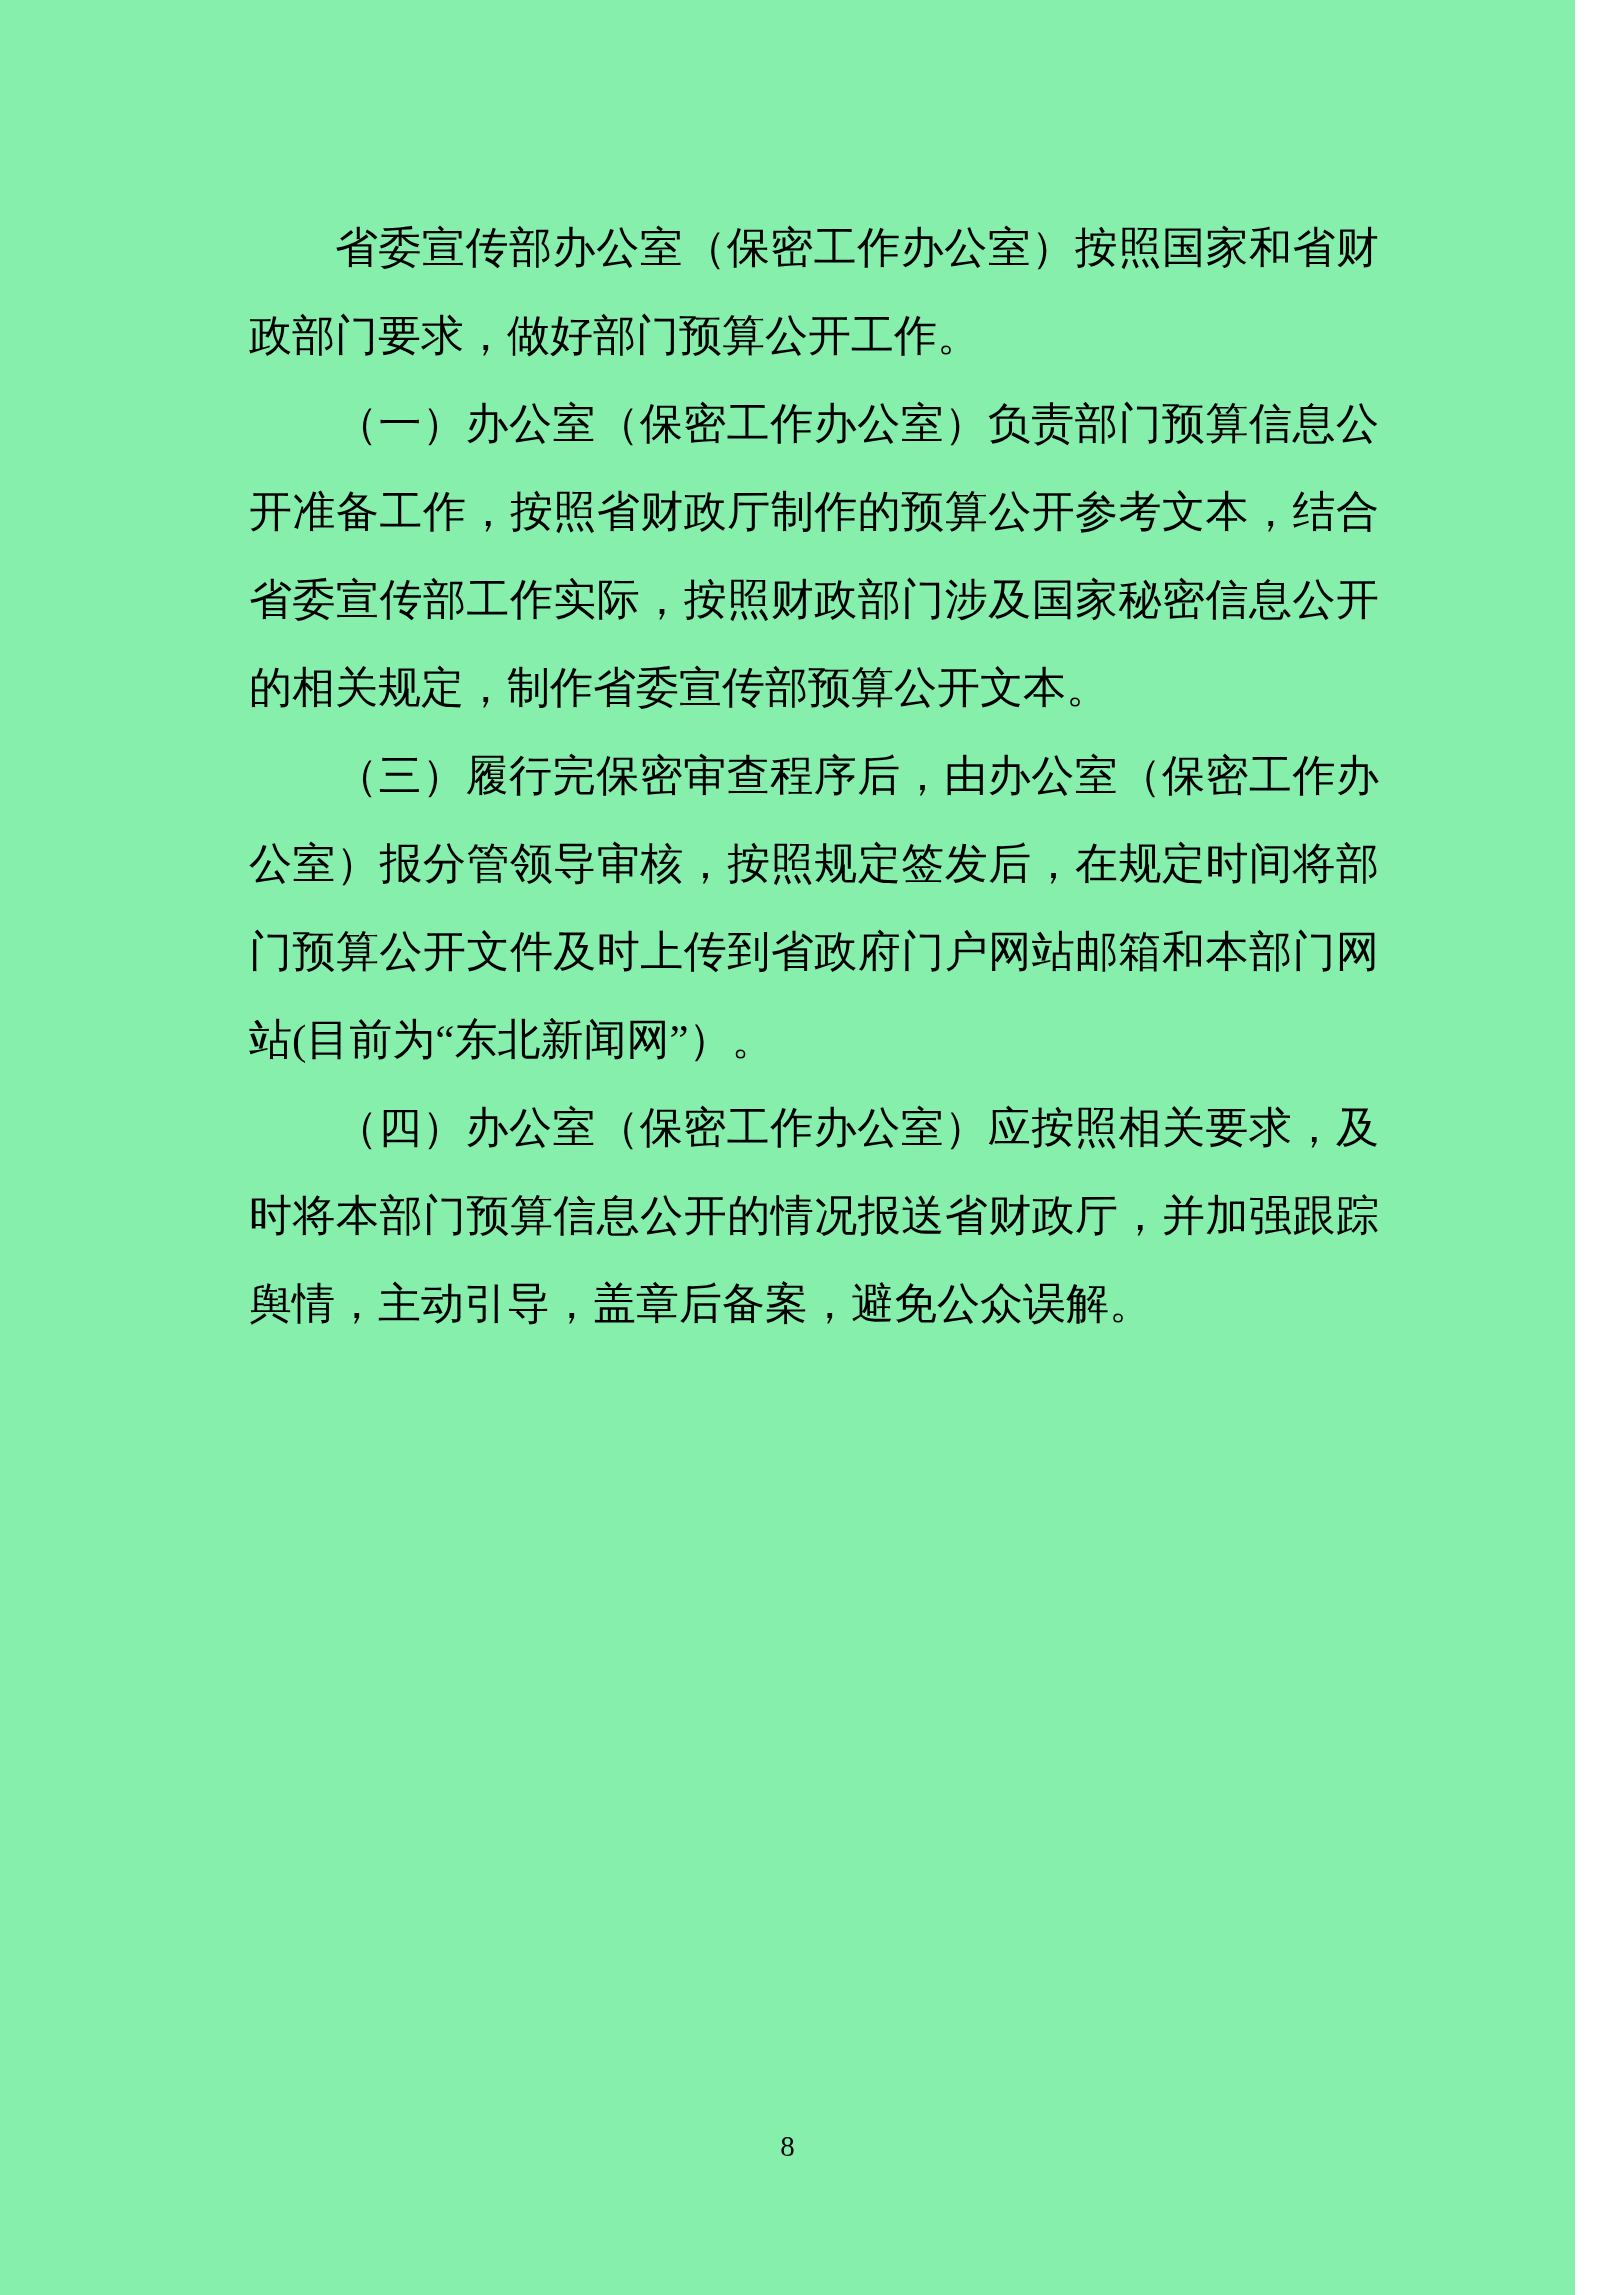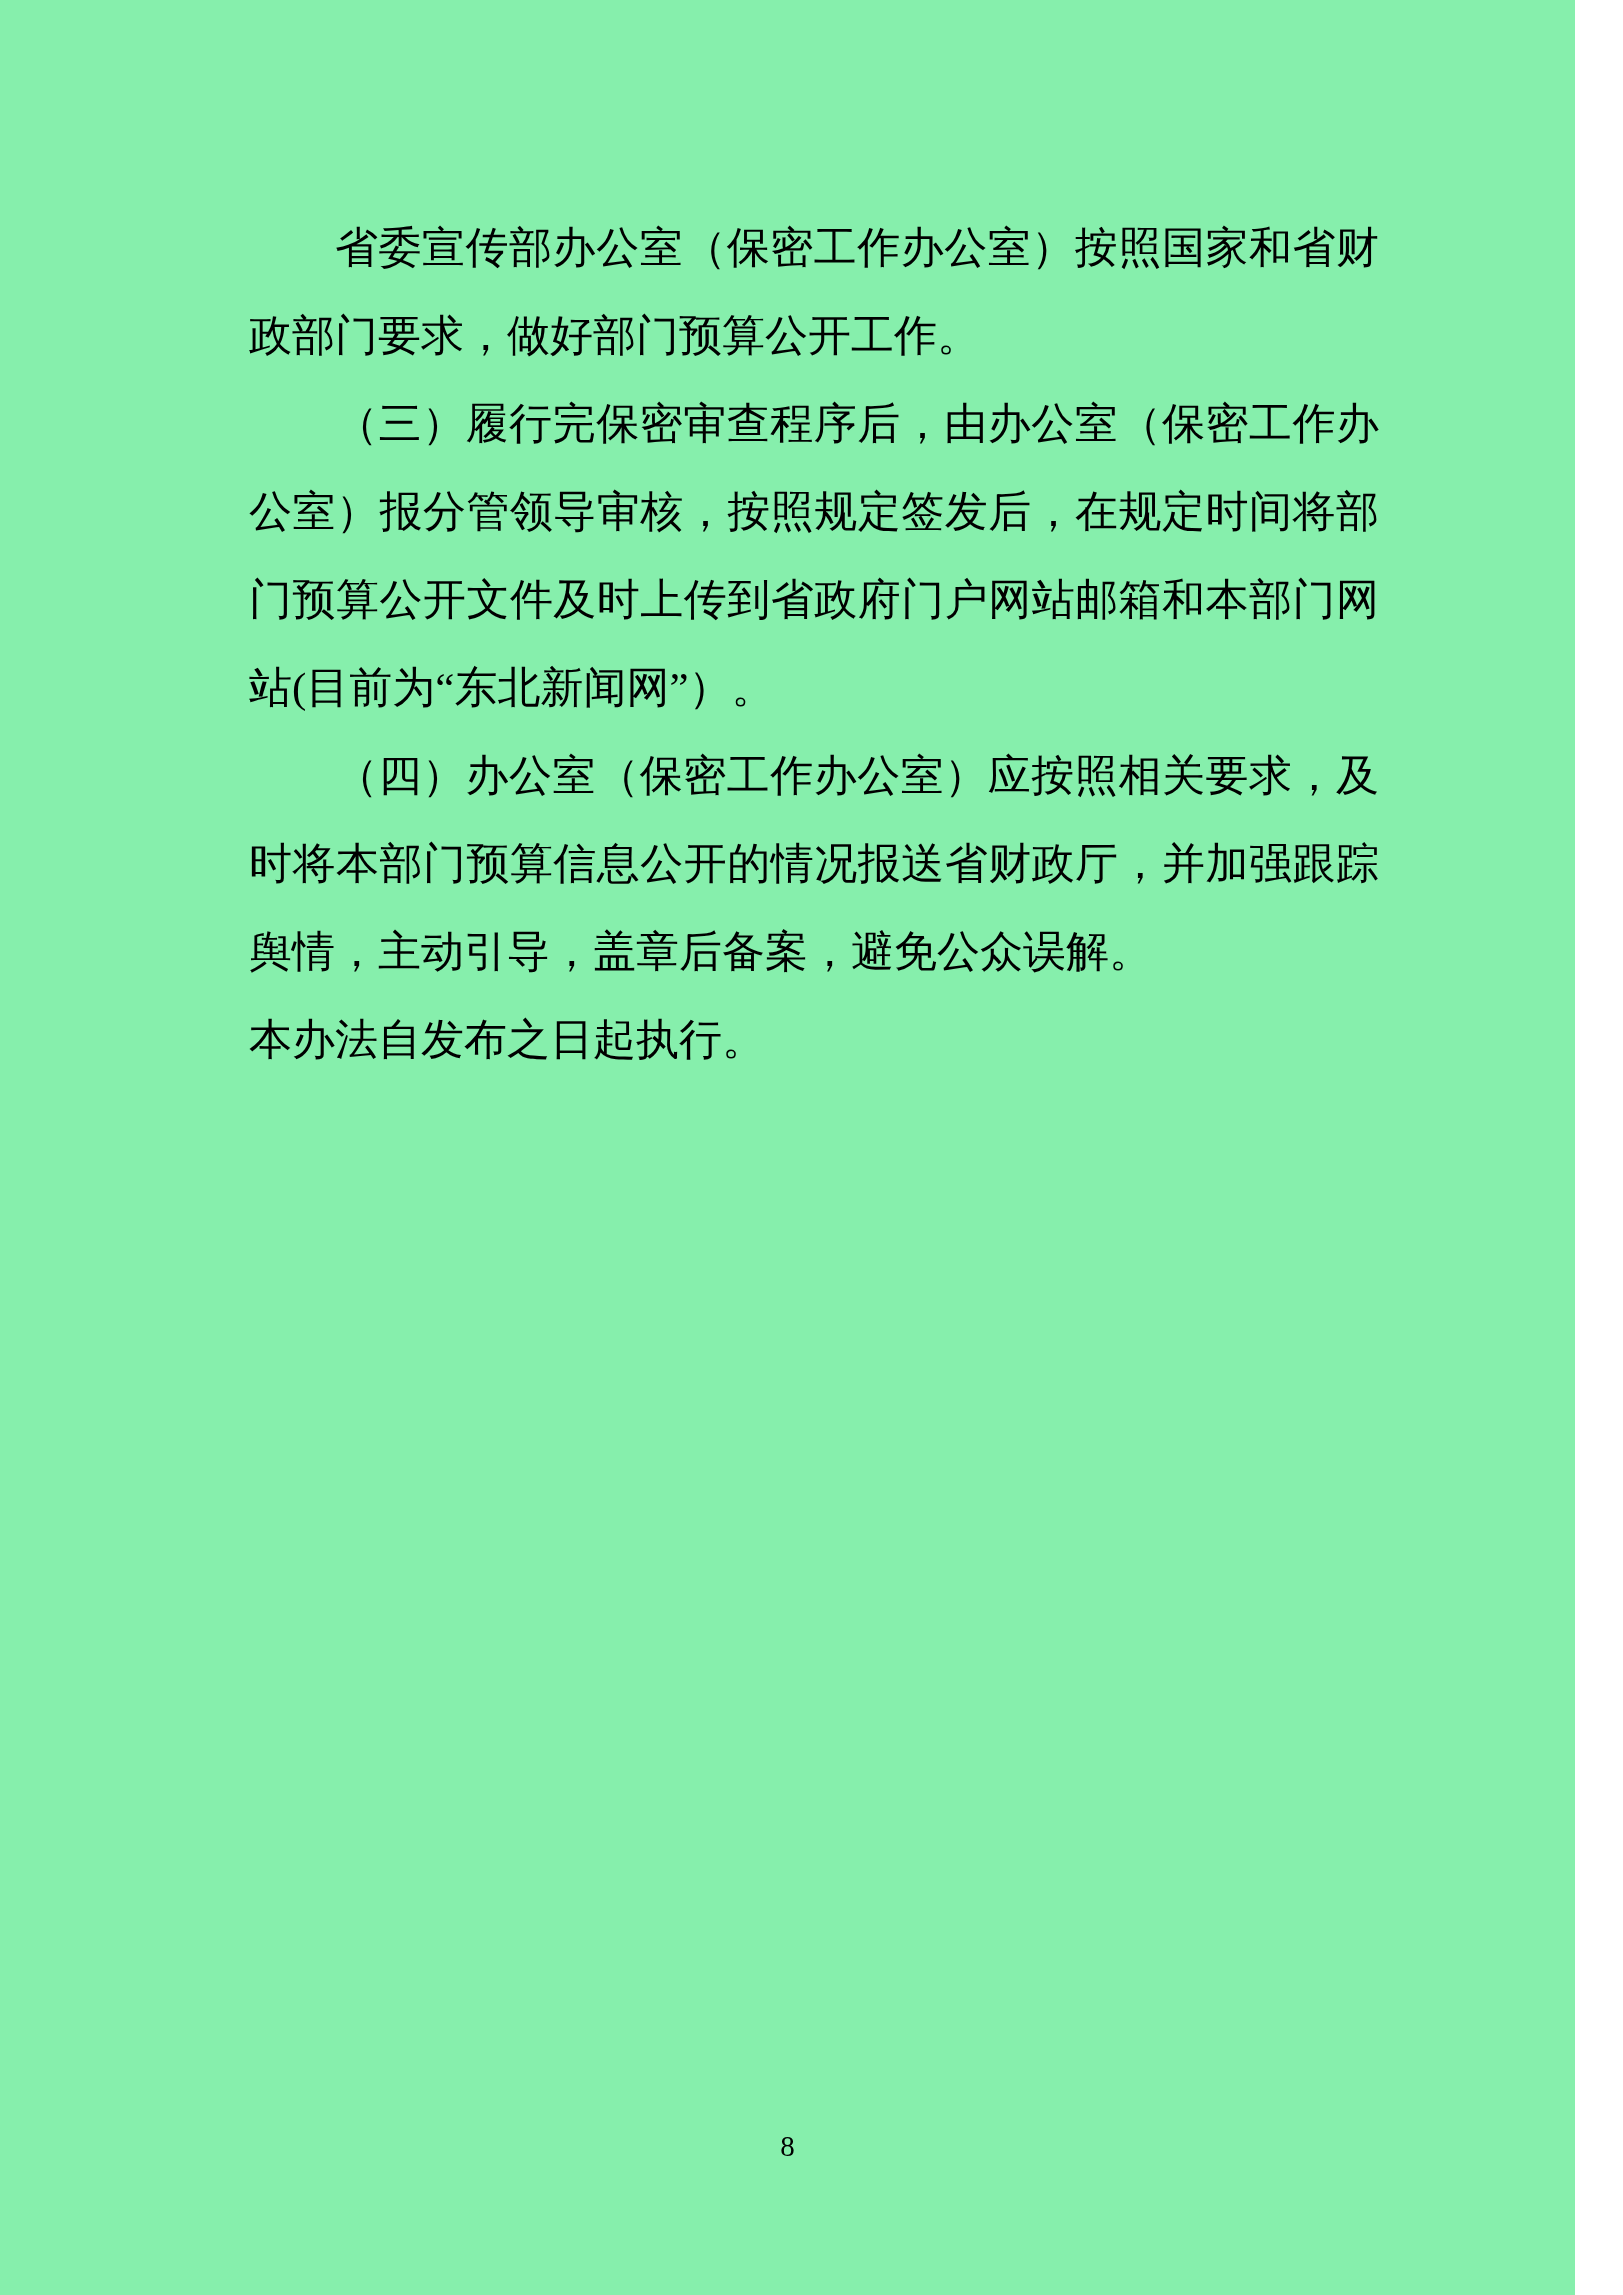--- a/index.html
+++ b/index.html
@@ -47,22 +47,22 @@
     line-height: 37px;
     color: #000000;
   }
 </style>
 </head>
 <body>
 
 <div class="page">
   <main class="content">
     <p class="indent">省委宣传部办公室（保密工作办公室）按照国家和省财政部门要求，做好部门预算公开工作。</p>
+    <p class="indent">（一）办公室（保密工作办公室）负责部门预算信息公开准备工作，按照省财政厅制作的预算公开参考文本，结合省委宣传部工作实际，按照财政部门涉及国家秘密信息公开的相关规定，制作省委宣传部预算公开文本。</p>
     <p class="indent">（三）履行完保密审查程序后，由办公室（保密工作办公室）报分管领导审核，按照规定签发后，在规定时间将部门预算公开文件及时上传到省政府门户网站邮箱和本部门网站(目前为“东北新闻网”）。</p>
     <p class="indent">（四）办公室（保密工作办公室）应按照相关要求，及时将本部门预算信息公开的情况报送省财政厅，并加强跟踪舆情，主动引导，盖章后备案，避免公众误解。</p>
-    <p>本办法自发布之日起执行。</p>
   </main>
 
   <footer class="page-footer">
     <span class="page-number">8</span>
   </footer>
 </div>
 
 
 </body></html>

